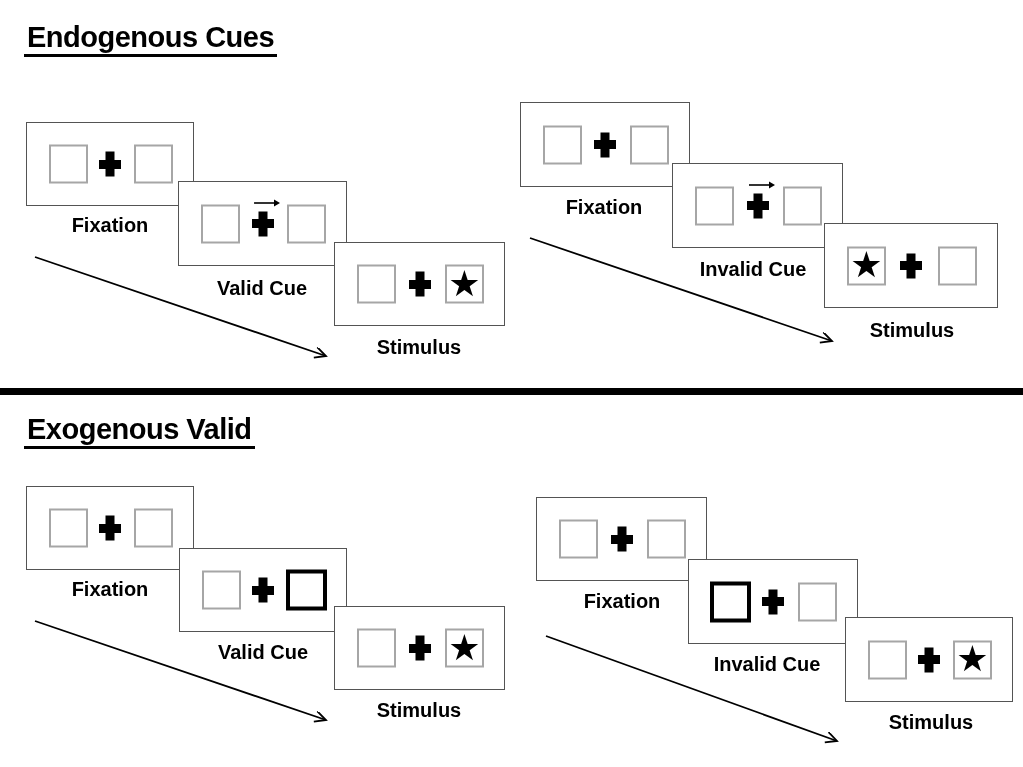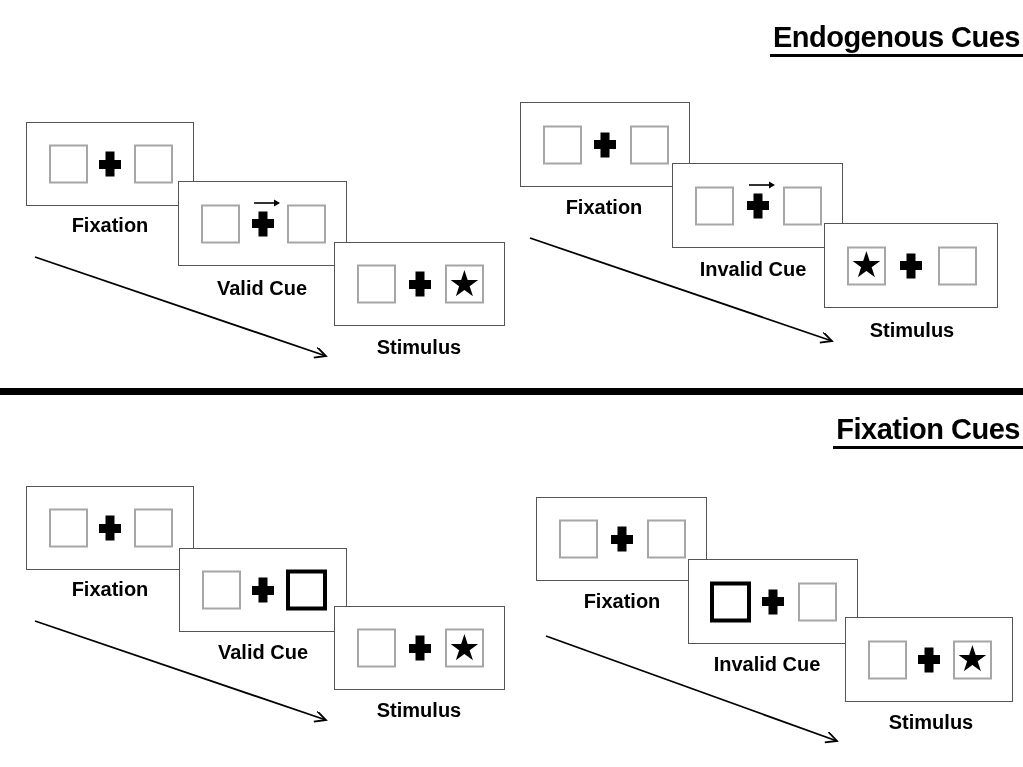--- a/index.html
+++ b/index.html
@@ -3,21 +3,21 @@
 <meta charset="utf-8">
 <style>
   html,body{margin:0;padding:0;}
   body{
     width:1023px;height:767px;position:relative;overflow:hidden;
     background:#ffffff;
     font-family:"Liberation Sans", sans-serif;
     color:#000;
   }
   .title{
-    position:absolute;left:0;width:100%;text-align:right;z-index:4;
+    position:absolute;left:0;width:100%;text-align:left;z-index:4;
     padding-left:24px;box-sizing:border-box;
   }
   .title-text{
     display:inline-block;font-weight:bold;font-size:29px;letter-spacing:-0.5px;
     border-bottom:3px solid #000;padding:0 3px 2px 3px;line-height:1.05;
   }
   .divider{
     position:absolute;left:0;top:388px;width:1023px;height:7px;background:#000;z-index:1;
   }
   .panel{
@@ -129,21 +129,21 @@
       <span class="star">★</span>
     </div>
     <div class="plus"></div>
     <div class="box right"></div>
   </div>
 <div class="panel-label" style="left:822px;top:319px">Stimulus</div>
 
 <div class="divider"></div>
 
 <div class="title" style="top:414px">
-  <span class="title-text">Fixation Cues</span>
+  <span class="title-text">Exogenous Valid</span>
 </div>
 
 <div class="panel z1" style="left:26px;top:486px;width:168px;height:84px">
     <div class="box left"></div>
     <div class="plus"></div>
     <div class="box right"></div>
   </div>
 <div class="panel-label" style="left:20px;top:578px">Fixation</div>
 
 <div class="panel z2" style="left:179px;top:548px;width:168px;height:84px">

